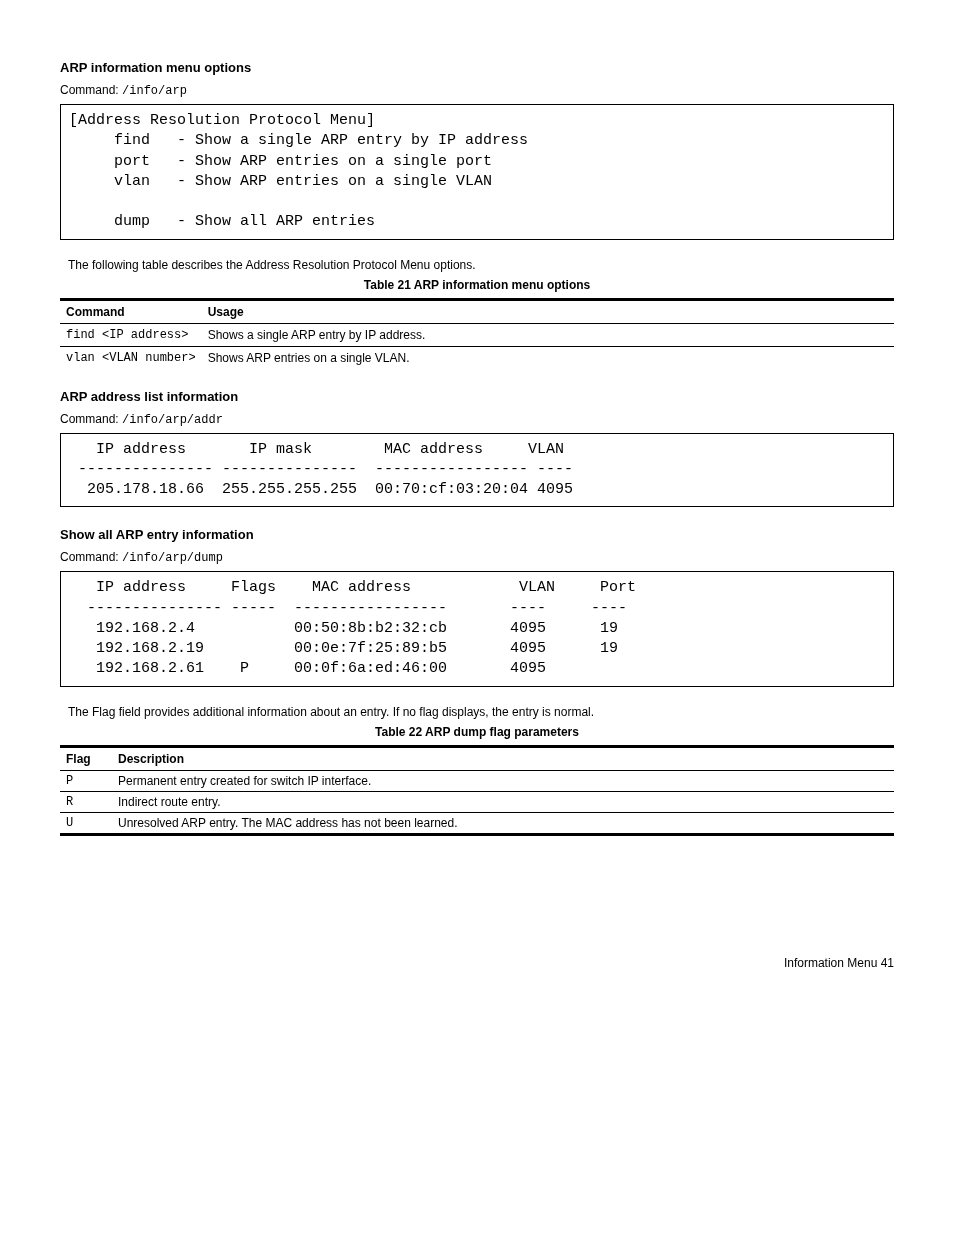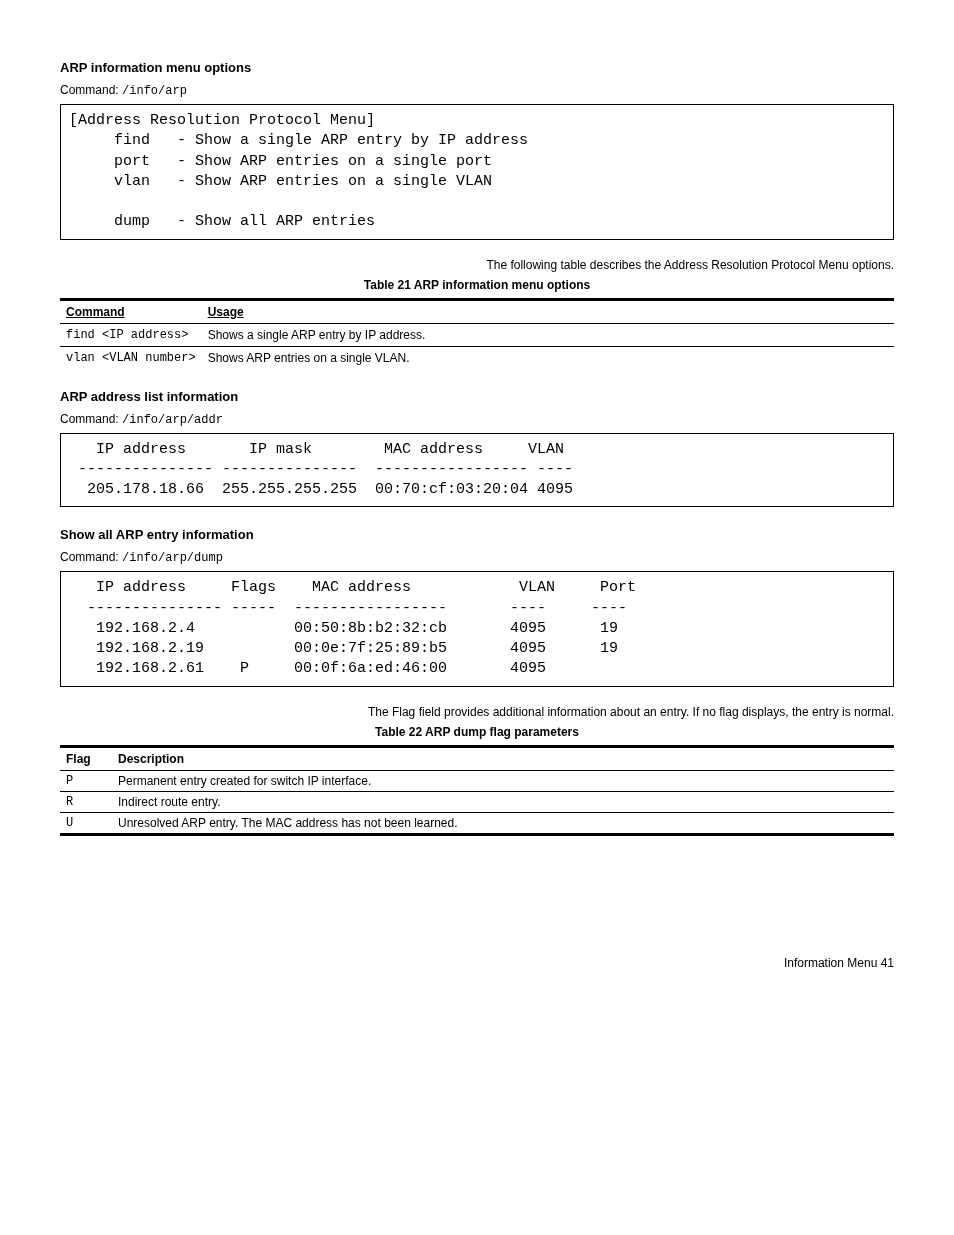--- a/index.html
+++ b/index.html
@@ -25,39 +25,37 @@
   .code-box {
     border: 1px solid #000;
     padding: 6px 8px;
     font-family: "Courier New", monospace;
     white-space: pre;
     font-size: 15px;
     margin: 4px 0 18px 0;
     line-height: 1.35;
   }
   .table-intro {
-    margin: 18px 0 4px 0;
-    text-align: right;
+    margin: 18px 0 4px 8px;
   }
   .table-caption {
     text-align: center;
     margin: 6px 0 6px 0;
     font-weight: bold;
   }
   table.options {
     width: 100%;
     border-collapse: collapse;
     margin: 0 0 18px 0;
   }
   table.options thead tr.topbar td {
     border-top: 3px solid #000;
     border-bottom: 1px solid #000;
     padding: 4px 6px;
     font-weight: bold;
-    text-decoration: underline;
   }
   table.options tbody td {
     border-top: 1px solid #000;
     padding: 4px 6px;
     vertical-align: top;
   }
   table.options tbody tr.last td {
     border-bottom: 3px solid #000;
   }
   table.options td.cmd {

